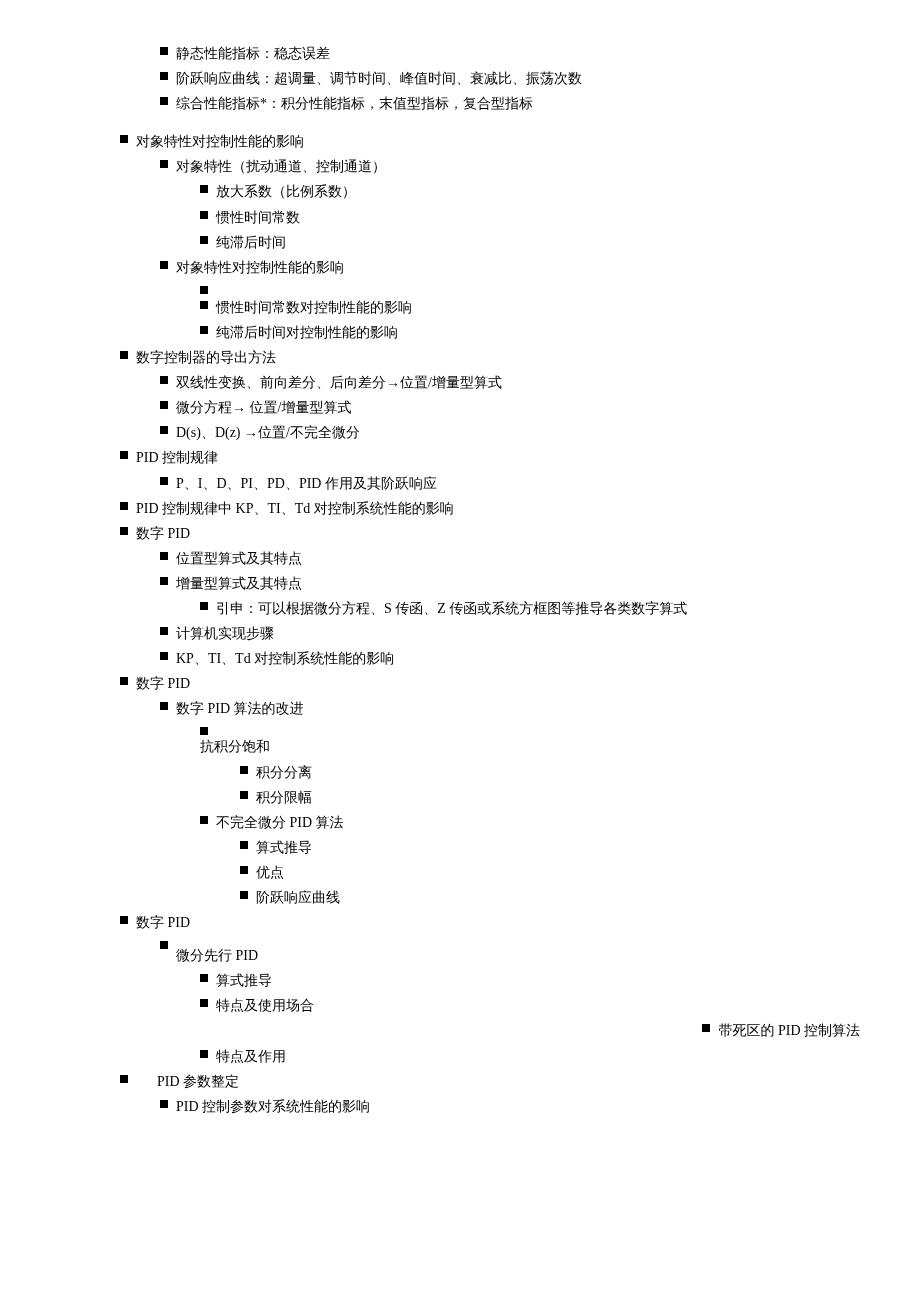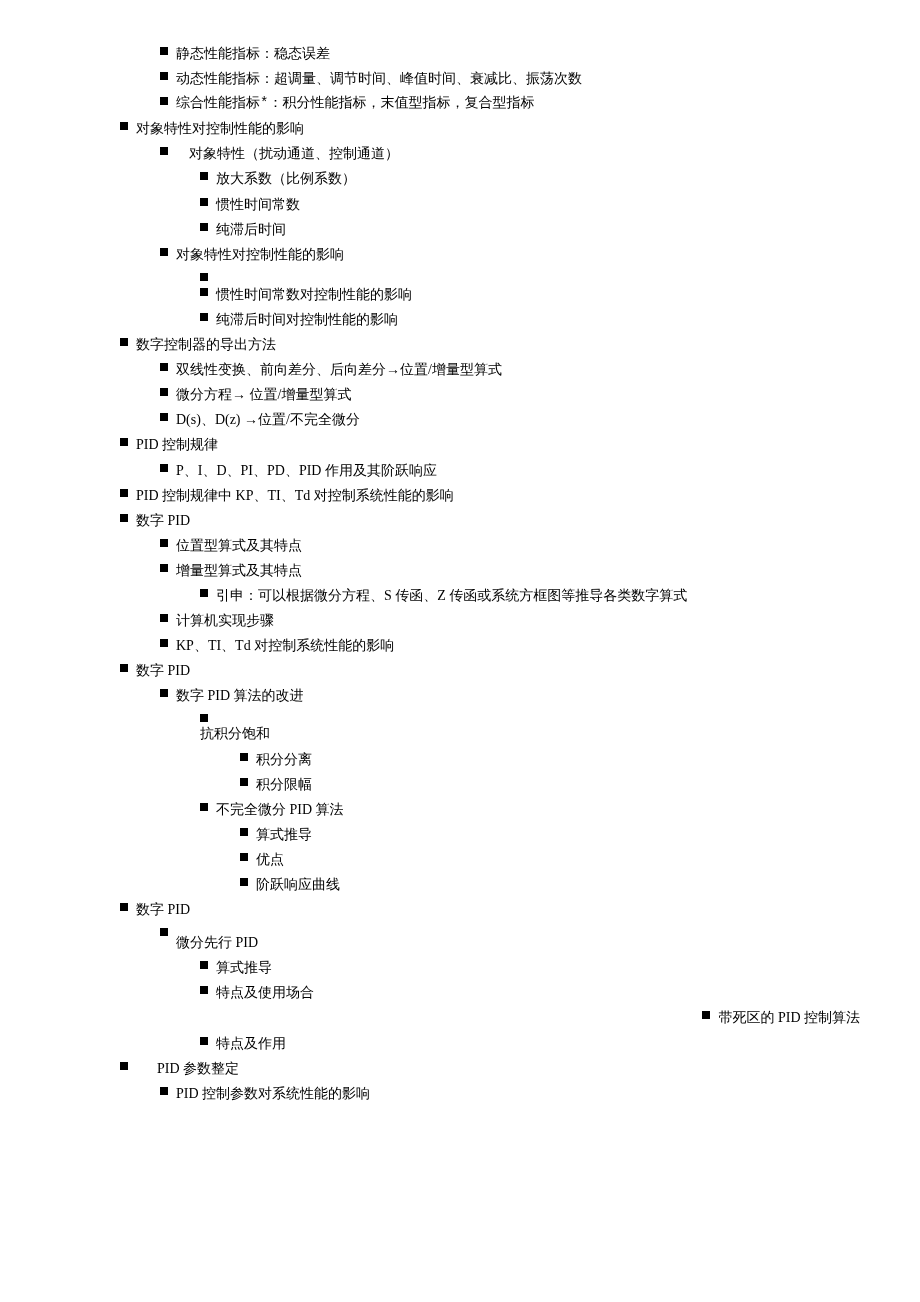--- a/index.html
+++ b/index.html
@@ -30,31 +30,31 @@
 <body>
 
 <div class="outline-container">
 
 <div class="outline-item" style="margin-left: 100px; margin-top: 2px; margin-bottom: 2px;">
       <span style="display: inline-block; width: 8px; height: 8px; background-color: rgb(0, 0, 0); flex-shrink: 0; margin-right: 8px; margin-top: 5px;"></span>
       <span style="line-height: 1.65;">静态性能指标：稳态误差</span>
     </div>
     <div class="outline-item" style="margin-left: 100px; margin-top: 2px; margin-bottom: 2px;">
       <span style="display: inline-block; width: 8px; height: 8px; background-color: rgb(0, 0, 0); flex-shrink: 0; margin-right: 8px; margin-top: 5px;"></span>
-      <span style="line-height: 1.65;">动态性能指标：超调量、调节时间、峰值时间、衰减比、振荡次数</span>
-    </div>
-    <div class="outline-item" style="margin-left: 100px; margin-top: 2px; margin-bottom: 2px; font-family: Liberation Mono, monospace;">
+      <span style="line-height: 1.65;">阶跃响应曲线：超调量、调节时间、峰值时间、衰减比、振荡次数</span>
+    </div>
+    <div class="outline-item" style="margin-left: 100px; margin-top: 2px; margin-bottom: 15px;">
       <span style="display: inline-block; width: 8px; height: 8px; background-color: rgb(0, 0, 0); flex-shrink: 0; margin-right: 8px; margin-top: 5px;"></span>
       <span style="line-height: 1.65;">综合性能指标*：积分性能指标，末值型指标，复合型指标</span>
     </div>
     <div class="outline-item" style="margin-left: 60px; margin-top: 2px; margin-bottom: 2px;">
       <span style="display: inline-block; width: 8px; height: 8px; background-color: rgb(0, 0, 0); flex-shrink: 0; margin-right: 8px; margin-top: 5px;"></span>
       <span style="line-height: 1.65;">对象特性对控制性能的影响</span>
     </div>
-    <div class="outline-item" style="margin-left: 100px; margin-top: 2px; margin-bottom: 2px; gap: 13px;">
+    <div class="outline-item" style="margin-left: 100px; margin-top: 2px; margin-bottom: 2px;">
       <span style="display: inline-block; width: 8px; height: 8px; background-color: rgb(0, 0, 0); flex-shrink: 0; margin-right: 8px; margin-top: 5px;"></span>
       <span style="line-height: 1.65;">对象特性（扰动通道、控制通道）</span>
     </div>
     <div class="outline-item" style="margin-left: 140px; margin-top: 2px; margin-bottom: 2px;">
       <span style="display: inline-block; width: 8px; height: 8px; background-color: rgb(0, 0, 0); flex-shrink: 0; margin-right: 8px; margin-top: 5px;"></span>
       <span style="line-height: 1.65;">放大系数（比例系数）</span>
     </div>
     <div class="outline-item" style="margin-left: 140px; margin-top: 2px; margin-bottom: 2px;">
       <span style="display: inline-block; width: 8px; height: 8px; background-color: rgb(0, 0, 0); flex-shrink: 0; margin-right: 8px; margin-top: 5px;"></span>
       <span style="line-height: 1.65;">惯性时间常数</span>

